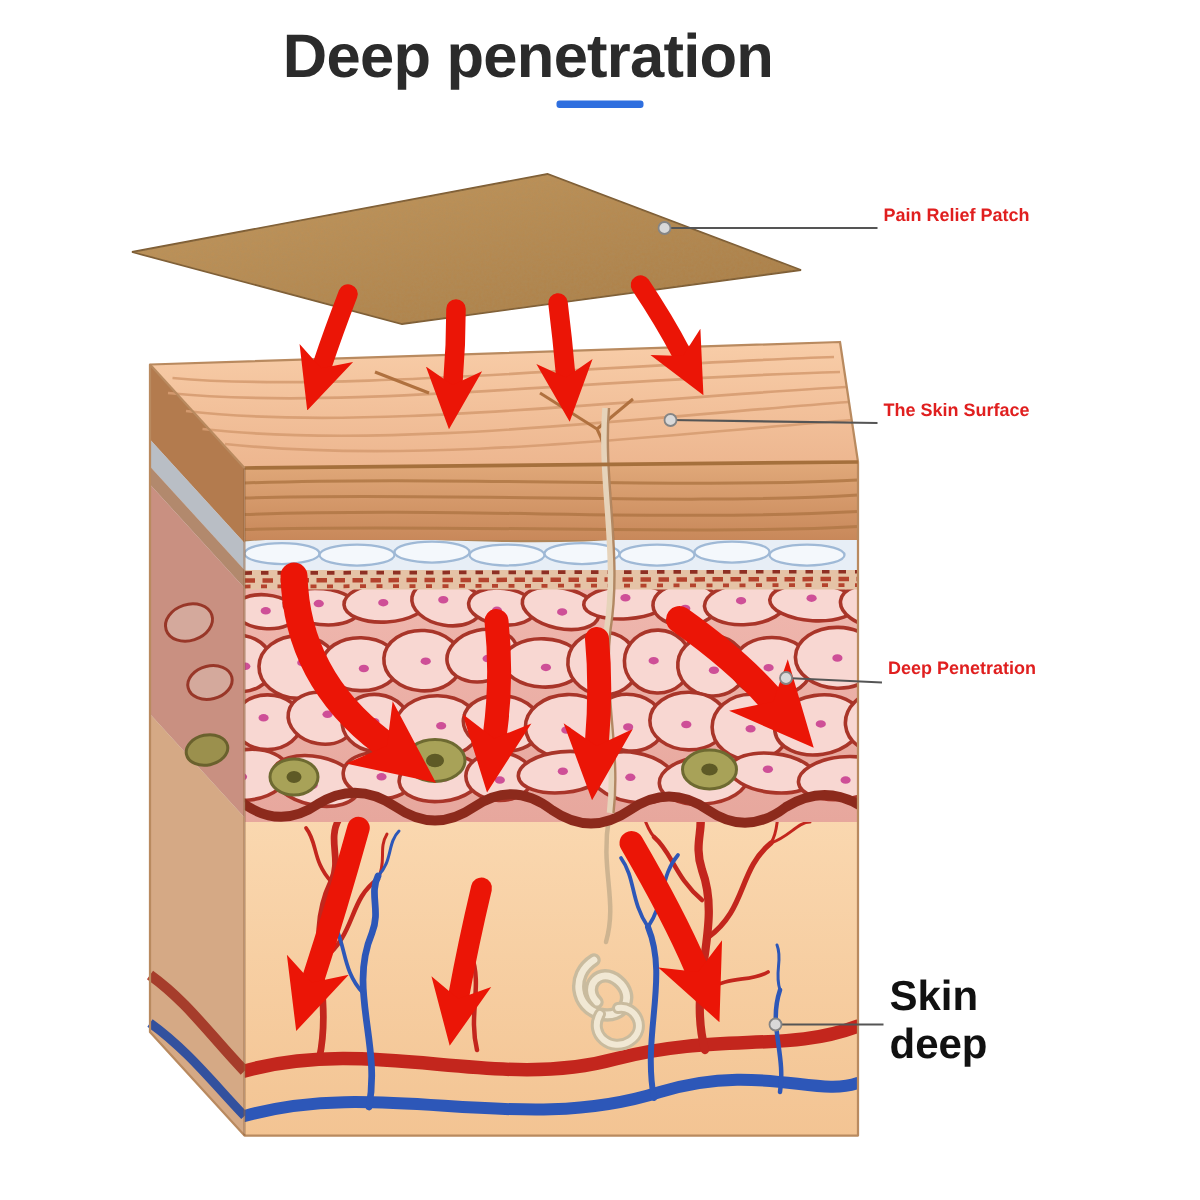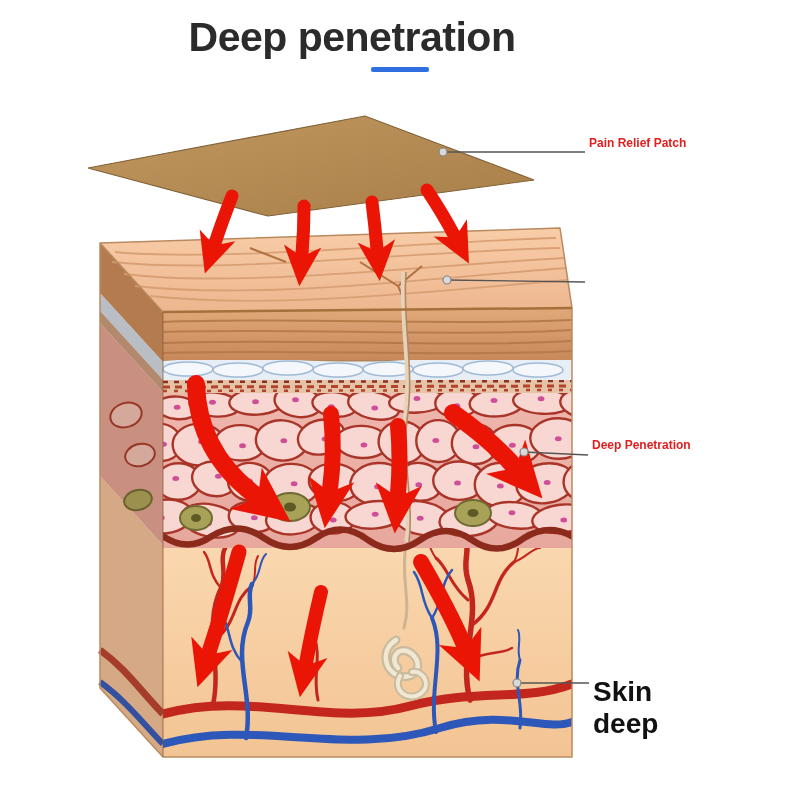--- a/index.html
+++ b/index.html
@@ -7,21 +7,21 @@
   .stage{position:relative;width:704px;height:800px;background:#fff;overflow:hidden}
   .title{position:absolute;top:14px;left:0;width:100%;text-align:center;
          font-size:41px;font-weight:800;letter-spacing:-0.5px;color:var(--title-text,#2b2b2b)}
   .title-underline{position:absolute;top:67px;left:371px;width:58px;height:5px;border-radius:2px;
          background:var(--underline-blue,#2f6fdf)}
   svg.illus{position:absolute;left:0;top:0}
   .ann{position:absolute;font-weight:700;font-size:12px;line-height:1.22;color:var(--annotation-red,#e01f1f)}
   .ann-patch{left:589px;top:136px;width:110px}
   .ann-surface{left:589px;top:266px;width:100px}
   .ann-deep{left:592px;top:438px;width:105px}
-  .ann-dark{position:absolute;left:593px;top:676px;font-size:28px;font-weight:700;color:var(--annotation-black,#111)}
+  .ann-dark{position:absolute;left:593px;top:648px;font-size:28px;font-weight:700;color:var(--annotation-black,#111)}
   .cell{fill:#f8d7d2;stroke:#a93529;stroke-width:2.4}
   .nucleus{fill:#ce4f97}
   .leader{stroke:#555;stroke-width:1.4}
   .dot{fill:#d9d9d9;stroke:#858585;stroke-width:1.2}
 </style>
 </head>
 <body>
 
 <div class="stage">
 
@@ -312,15 +312,16 @@
       <line class="leader" x1="585" y1="282" x2="447" y2="280"></line>
       <circle class="dot" cx="447" cy="280" r="4"></circle>
       <line class="leader" x1="588" y1="455" x2="524" y2="452"></line>
       <circle class="dot" cx="524" cy="452" r="4"></circle>
       <line class="leader" x1="589" y1="683" x2="517" y2="683"></line>
       <circle class="dot" cx="517" cy="683" r="4"></circle>
     </g>
   </svg>
 
   <div class="ann ann-patch">Pain Relief Patch</div>
+  <div class="ann ann-surface">The Skin Surface</div>
   <div class="ann ann-deep">Deep Penetration</div>
   <div class="ann-dark">Skin deep</div>
 </div>
 
 </body></html>

